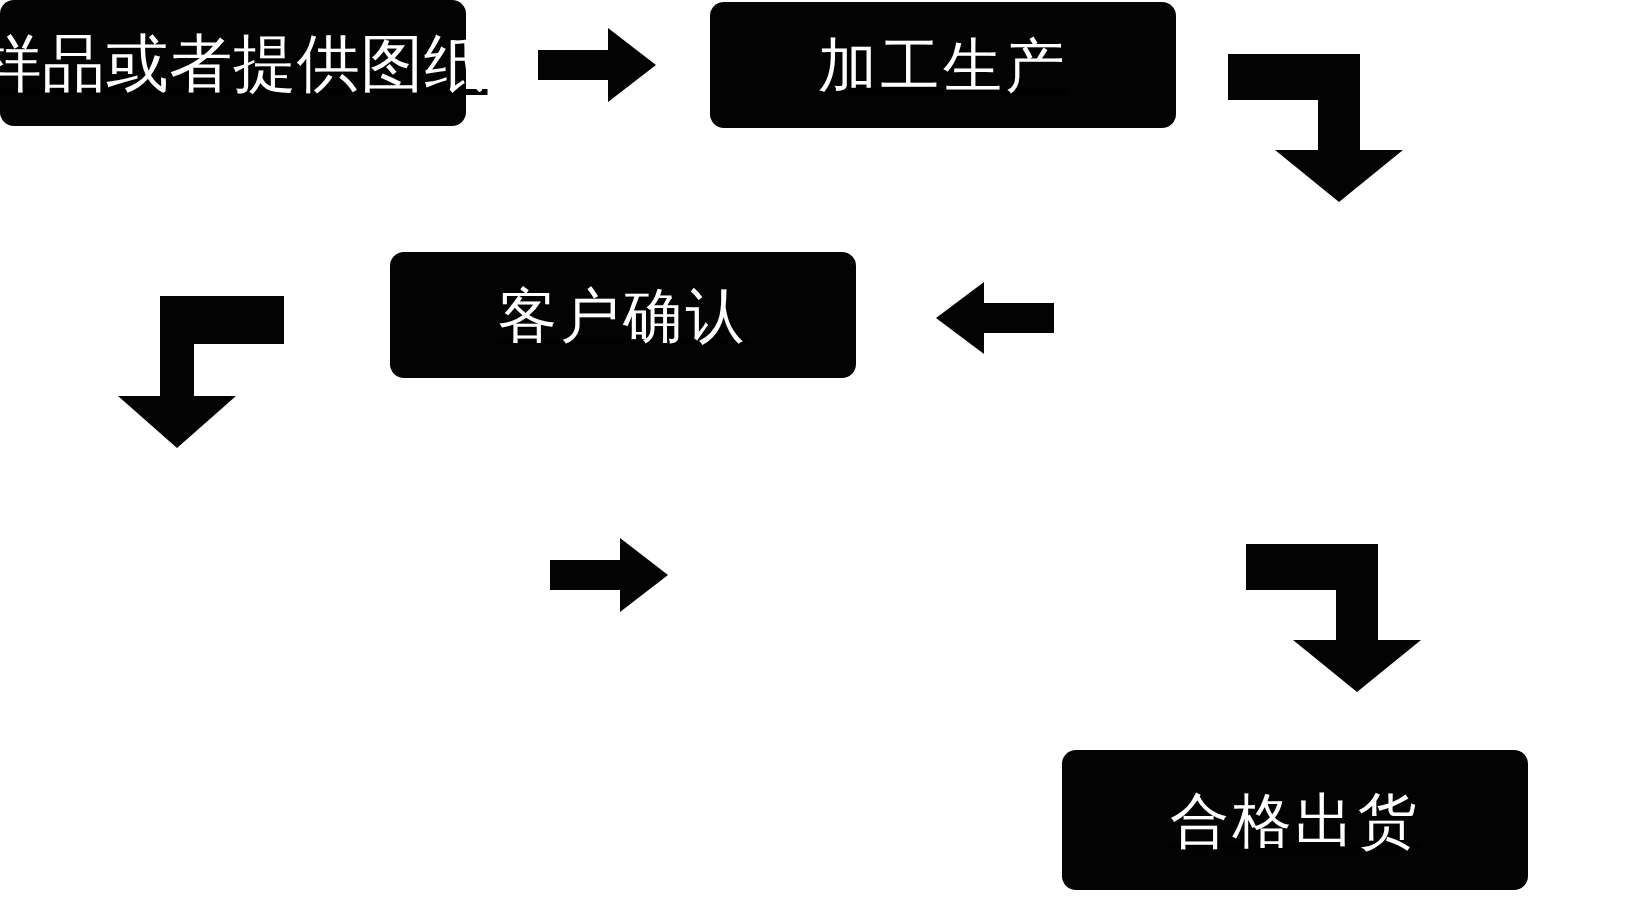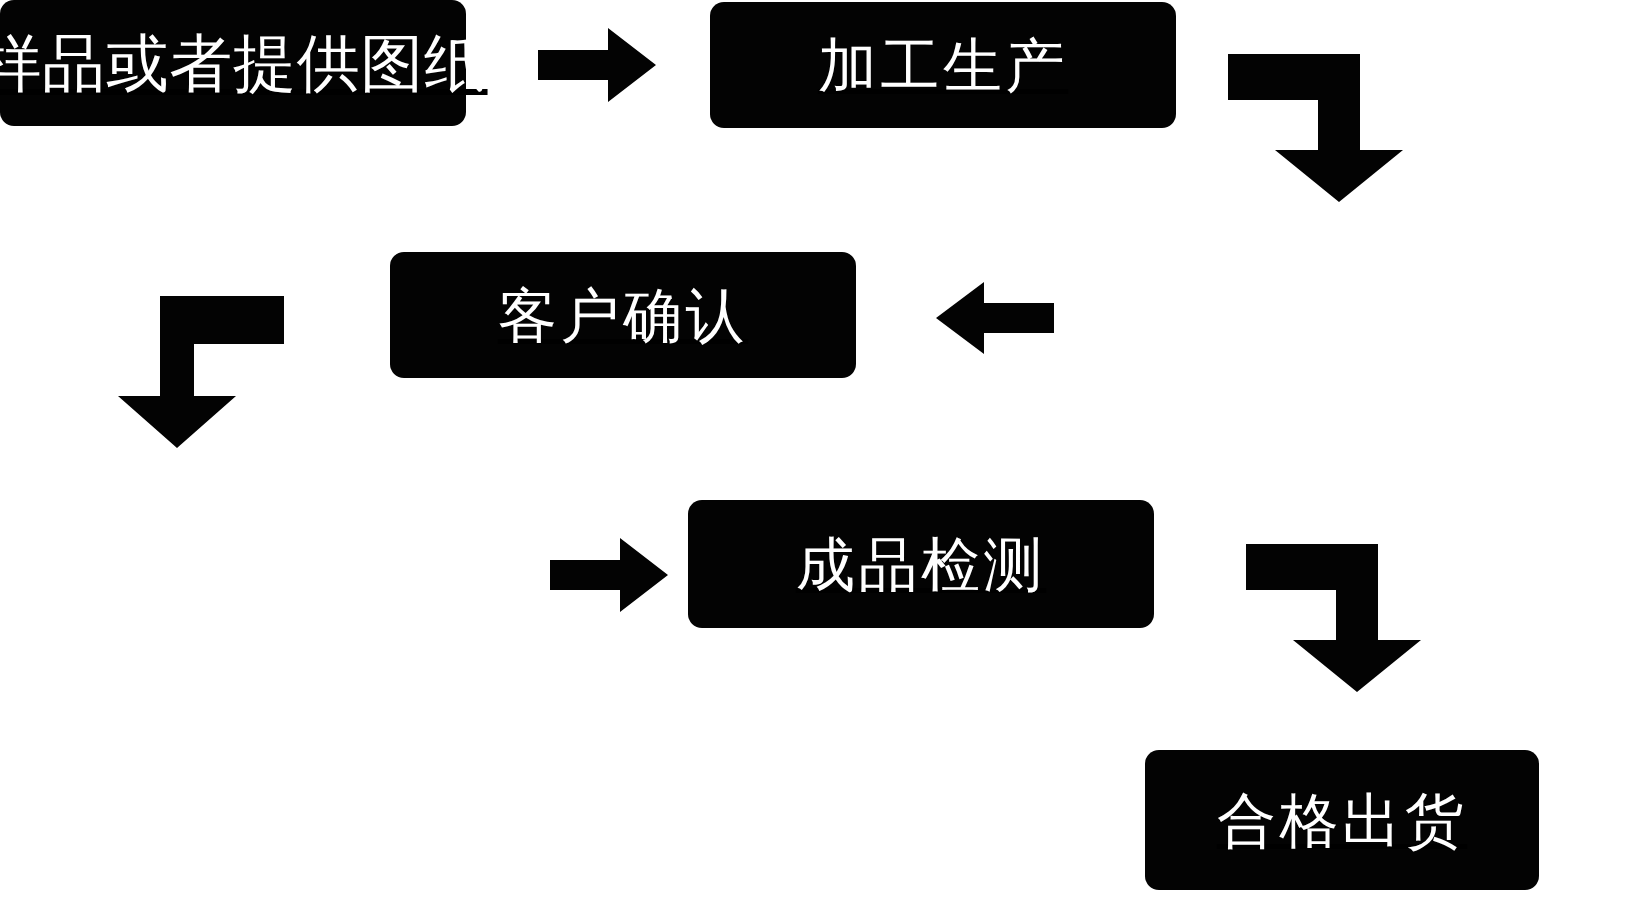--- a/index.html
+++ b/index.html
@@ -89,27 +89,24 @@
     </svg>
   </div>
 
 
   <div class="connector" style="left:550px; top:538px; width:118px; height:74px;">
     <svg width="118" height="74" viewBox="0 0 118 74" aria-hidden="true">
       <polygon fill="#030303" points="0,22 70,22 70,0 118,37 70,74 70,52 0,52"></polygon>
     </svg>
   </div>
 
-  <div class="node node-md" style="left:688px; top:500px; width:466px; height:128px;">
-    <span class="node-label">成品检测</span>
-  </div>
 
   <div class="connector" style="left:1246px; top:532px; width:175px; height:160px;">
     <svg width="175" height="160" viewBox="0 0 175 160" aria-hidden="true">
       <polygon fill="#030303" points="0,12 132,12 132,108 175,108 111,160 47,108 90,108 90,58 0,58"></polygon>
     </svg>
   </div>
 
-  <div class="node node-md" style="left:1145px; top:750px; width:394px; height:140px;justify-content:center;">
+  <div class="node node-md" style="left:1062px; top:750px; width:466px; height:140px;justify-content:center;">
     <span class="node-label">合格出货</span>
   </div>
 
 </div>
 
 </body></html>

